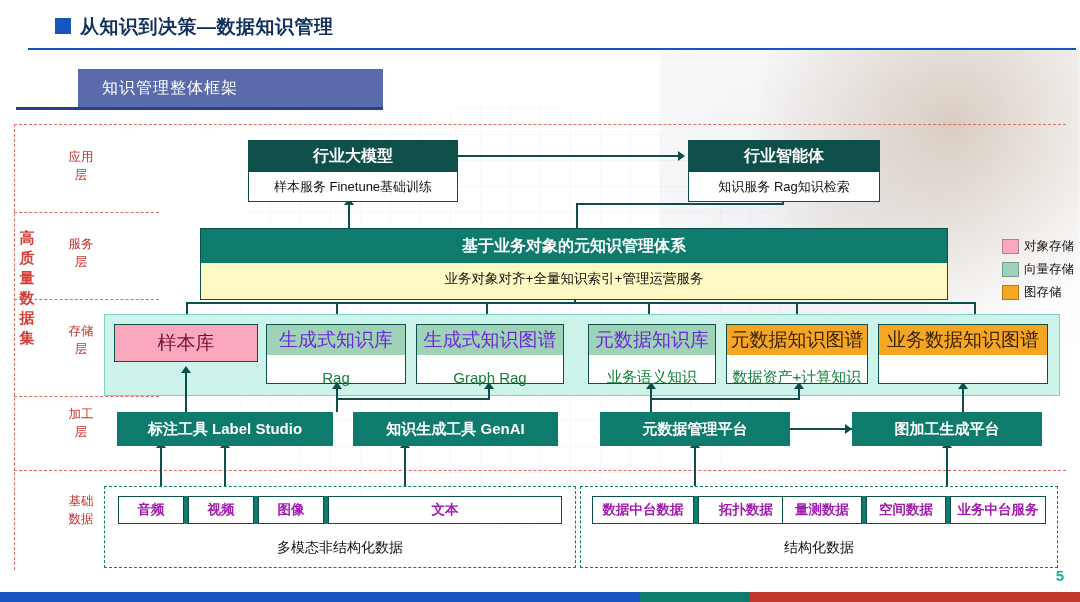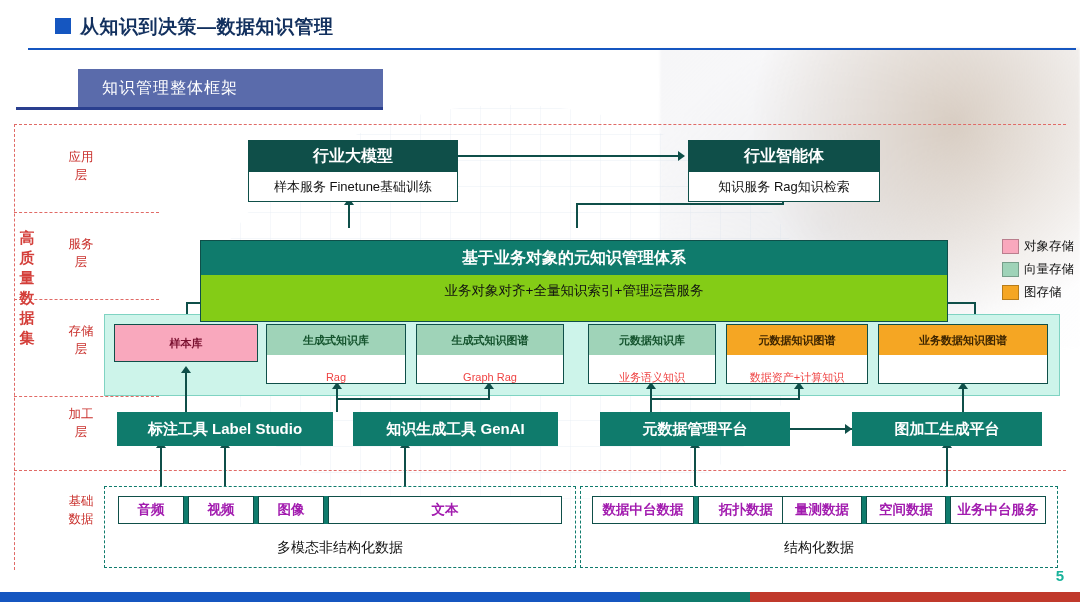--- a/index.html
+++ b/index.html
@@ -161,25 +161,25 @@
     font-size: 13px;
     height: 30px;
     display: flex;
     align-items: center;
     justify-content: center;
   }
 
   
   .service-box {
     position: absolute;
-    left: 200px; top: 240px;
-    width: 748px; height: 82px;
+    left: 200px; top: 228px;
+    width: 748px; height: 72px;
     z-index: 4;
     box-sizing: border-box;
-    background: #84cc16;
+    background: #fef9c3;
     border: 1px solid #0f4f49;
   }
   .service-box .title {
     background: #0f7b6c;
     color: #fff;
     font-size: 16px;
     font-weight: bold;
     height: 34px;
     display: flex;
     align-items: center;
@@ -209,33 +209,33 @@
     box-sizing: border-box;
     background: #ffffff;
     border: 1px solid #0f4f49;
     z-index: 4;
   }
   .store-item .cap {
     height: 30px;
     display: flex;
     align-items: center;
     justify-content: center;
-    font-size: 11px;
-    font-weight: bold;
+    font-size: 19px;
+    font-weight: normal;
   }
   .store-item .sub {
     height: 44px;
     display: flex;
     align-items: center;
     justify-content: center;
-    font-size: 11px;
-    color: #ef4444;
+    font-size: 15px;
+    color: #15803d;
   }
   .cap-pink  { background: #f9a8bd; color: #7a1030; }
-  .cap-green { background: #9fd3b8; color: #14532d; }
+  .cap-green { background: #9fd3b8; color: #6d28d9; }
   .cap-orange{ background: #f5a623; color: #3d2500; }
   .solo .cap { height: 100%; }
 
   
   .proc {
     position: absolute;
     box-sizing: border-box;
     background: #0f7b6c;
     color: #ffffff;
     font-size: 15px;

